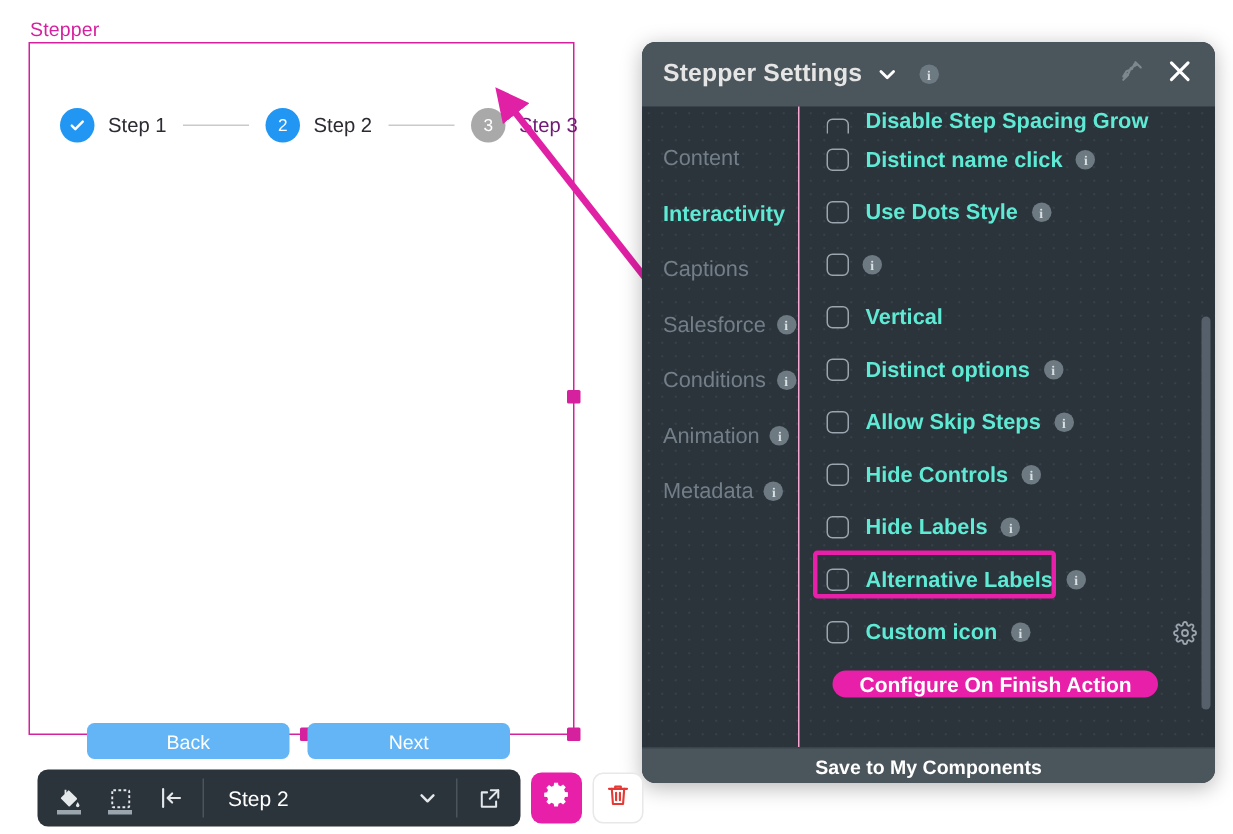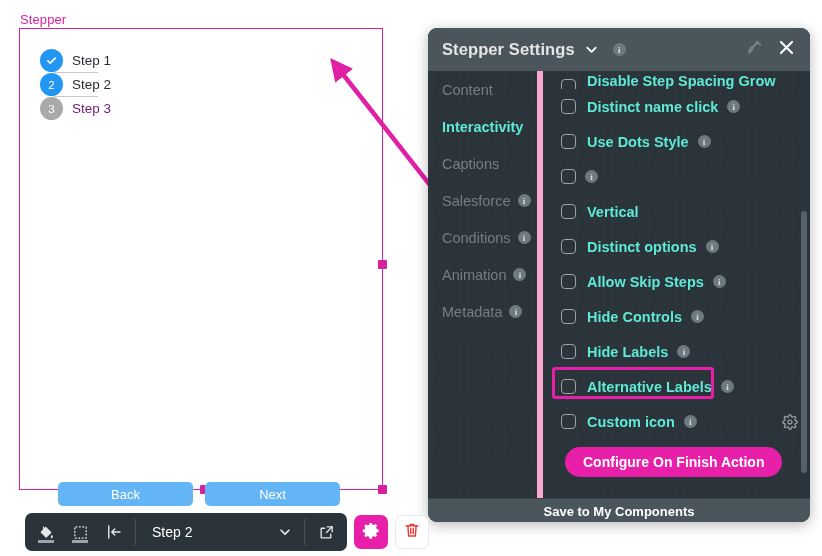--- a/index.html
+++ b/index.html
@@ -20,21 +20,21 @@
   #selection-box{
     position:absolute;left:19px;top:28px;width:364px;height:462px;
     border:1.5px solid #d6219e;box-sizing:border-box;background:transparent;
   }
   .handle{position:absolute;width:9px;height:9px;background:#d6219e;border-radius:1px;}
   .handle.h-r{left:378px;top:260px;}
   .handle.h-bl{left:200px;top:485px;}
   .handle.h-br{left:378px;top:485px;}
 
   
-  #stepper-widget{position:absolute;left:40px;top:49px;display:flex;align-items:center;flex-direction:column;}
+  #stepper-widget{position:absolute;left:40px;top:72px;display:flex;align-items:center;}
   .step{display:flex;align-items:center;}
   .step-circle{
     width:23px;height:23px;border-radius:50%;
     display:flex;align-items:center;justify-content:center;
     font-size:11.5px;color:#fff;font-weight:400;flex:none;
   }
   .step-circle.done{background:#2196f3;}
   .step-circle.current{background:#2196f3;}
   .step-circle.todo{background:#a9a9a9;}
   .step-check{display:block;}
@@ -74,22 +74,22 @@
   #panel-header-actions{margin-left:auto;display:flex;align-items:center;gap:14px;}
 
   #panel-body{position:relative;height:427px;display:flex;}
   #panel-body::before{
     content:"";position:absolute;inset:0;
     background-image:radial-gradient(#39424a 0.7px, transparent 0.7px);
     background-size:9px 9px;pointer-events:none;
   }
 
   #panel-nav{
-    position:relative;width:115px;flex:none;box-sizing:border-box;
-    border-right:6px solid #f9a8d4;
+    position:relative;width:105px;flex:none;padding-top:16px;box-sizing:border-box;
+    border-right:1px solid #f9a8d4;
   }
   .nav-item{
     height:37px;display:flex;align-items:center;padding-left:14px;
     font-size:14.5px;color:#737f88;cursor:pointer;white-space:nowrap;
   }
   .nav-item.active{color:#5eead4;font-weight:bold;}
   .nav-item .info-dot{margin-left:7px;}
 
   #panel-options{
     position:relative;flex:1;padding:0 12px 0 18px;box-sizing:border-box;
@@ -110,21 +110,21 @@
   .opt-row.clipped{height:18px;align-items:flex-end;overflow:hidden;}
   .opt-row.clipped .opt-check{transform:translateY(5px);}
   .opt-gear{margin-left:auto;color:#9aa5ad;display:flex;align-items:center;}
 
   #highlight-box{
     position:absolute;left:-9px;top:-2px;width:162px;height:32px;
     border:3px solid #e81fa8;border-radius:3px;box-sizing:border-box;pointer-events:none;
   }
 
   #configure-btn{
-    margin-top:8px;margin-left:4px;height:30px;padding:0 18px;border:none;border-radius:15px;
+    margin-top:8px;margin-left:4px;height:18px;padding:0 18px;border:none;border-radius:15px;
     background:#e81fa8;color:#fff;font-size:14px;font-weight:bold;
     font-family:"Liberation Sans", sans-serif;cursor:pointer;display:inline-flex;
     align-items:center;justify-content:center;white-space:nowrap;text-align:right;
   }
 
   #panel-scrollbar{
     position:absolute;right:3px;top:0;width:6px;height:427px;
   }
   #panel-scroll-thumb{
     position:absolute;left:0;top:140px;width:6px;height:262px;

